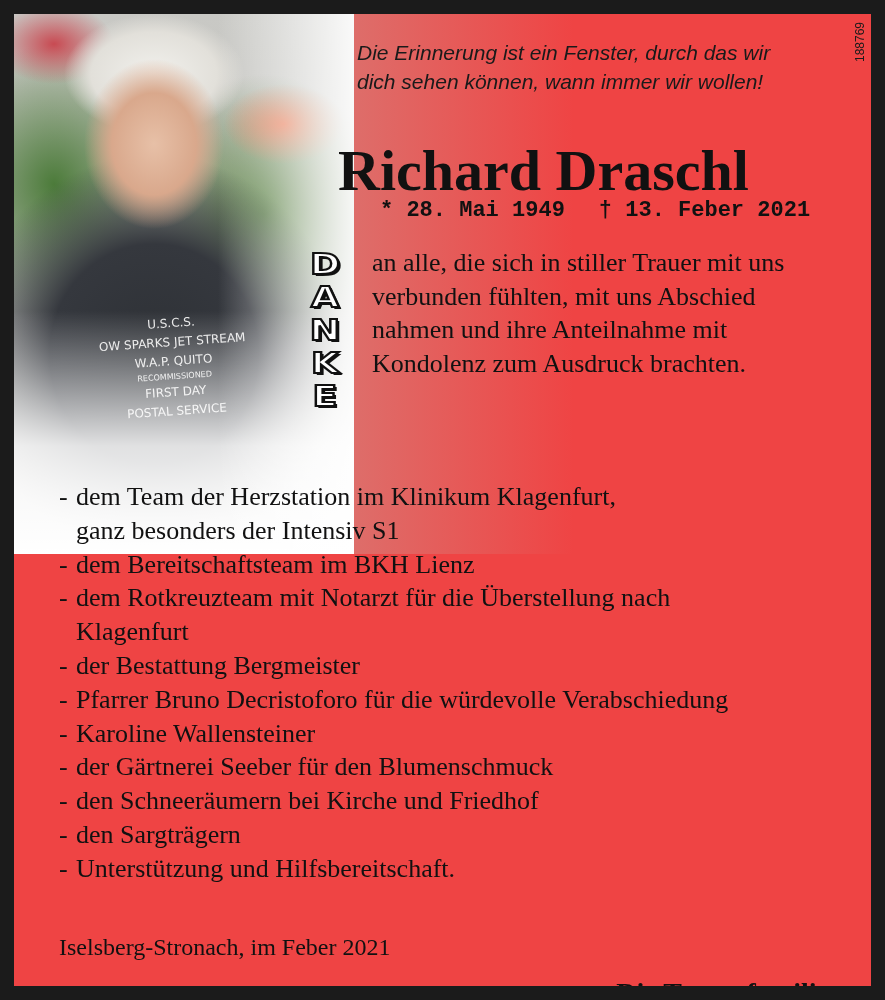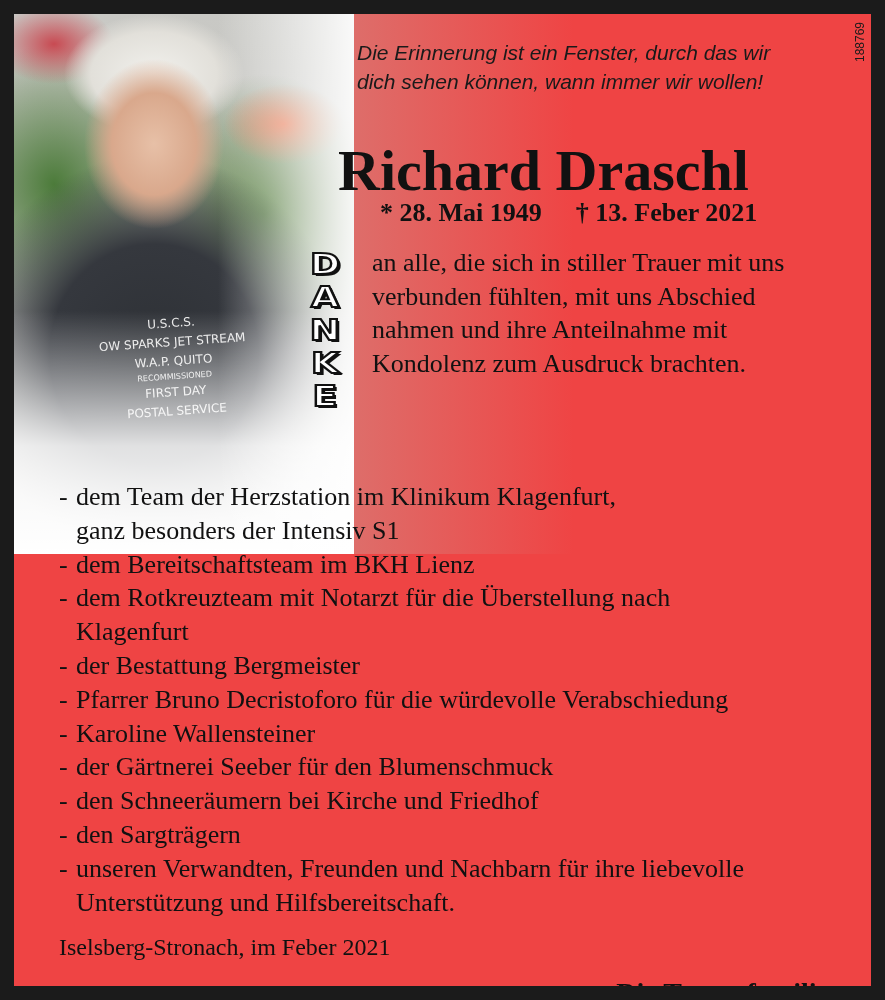--- a/index.html
+++ b/index.html
@@ -23,22 +23,22 @@
     font-family:"DejaVu Sans",sans-serif;font-size:12px;line-height:19px;transform:rotate(-4deg);}
   .shirt-text .small{font-size:8px;line-height:12px;}
   .bg-fade{position:absolute;left:280px;top:0;width:280px;height:540px;
     background:linear-gradient(90deg,rgba(190,185,175,0.45) 0%,rgba(255,255,255,0) 100%);}
   .quote{position:absolute;left:343px;top:24px;width:440px;font-family:"Liberation Sans",sans-serif;
     font-style:italic;font-size:21px;line-height:29px;color:#1a1a1a;text-align:left;}
   .ref-id{position:absolute;right:4px;top:8px;font-family:"Liberation Sans",sans-serif;font-size:12px;
     color:#1a1a1a;writing-mode:vertical-rl;transform:rotate(180deg);}
   .name{position:absolute;left:324px;top:117px;font-family:"Liberation Serif",serif;font-weight:bold;
     font-size:58px;line-height:64px;color:#111;letter-spacing:0px;margin-top:8px;}
-  .dates{position:absolute;left:366px;top:184px;font-family:Liberation Serif, serif;font-weight:bold;
-    font-size:26px;color:#111;}
+  .dates{position:absolute;left:366px;top:184px;font-family:Liberation Mono, monospace;font-weight:bold;
+    font-size:22px;color:#111;}
   .dates span{margin-right:34px;}
   .danke{position:absolute;left:286px;top:234px;width:50px;}
   .danke div{font-family:"DejaVu Sans",sans-serif;font-weight:bold;font-size:29px;line-height:33px;
     color:#fff;text-align:center;-webkit-text-stroke:2px #111;
     text-shadow:2px 2px 0 #111;transform:scaleX(1.25);}
   .thanks{position:absolute;left:358px;top:232px;font-family:"Liberation Serif",serif;font-size:26px;
     line-height:33.5px;color:#111;}
   .section-title{position:absolute;left:45px;top:428px;font-family:"Liberation Serif",serif;font-weight:bold;
     font-size:25px;color:#111;}
   .list{position:absolute;left:45px;top:466px;width:800px;font-family:"Liberation Serif",serif;font-size:26px;
@@ -127,20 +127,19 @@
     <li>
         <span class="dash">-</span>
         <div>den Schneeräumern bei Kirche und Friedhof</div>
       </li>
     <li>
         <span class="dash">-</span>
         <div>den Sargträgern</div>
       </li>
     <li>
         <span class="dash">-</span>
-        <div>unseren Verwandten, Freunden und Nachbarn für ihre liebevolle</div>
         <div>Unterstützung und Hilfsbereitschaft.</div>
       </li>
   </ul>
 
   <div class="footer-left">Iselsberg-Stronach, im Feber 2021</div>
   <div class="footer-right">Die Trauerfamilie</div>
 </div>
 
 </body></html>

